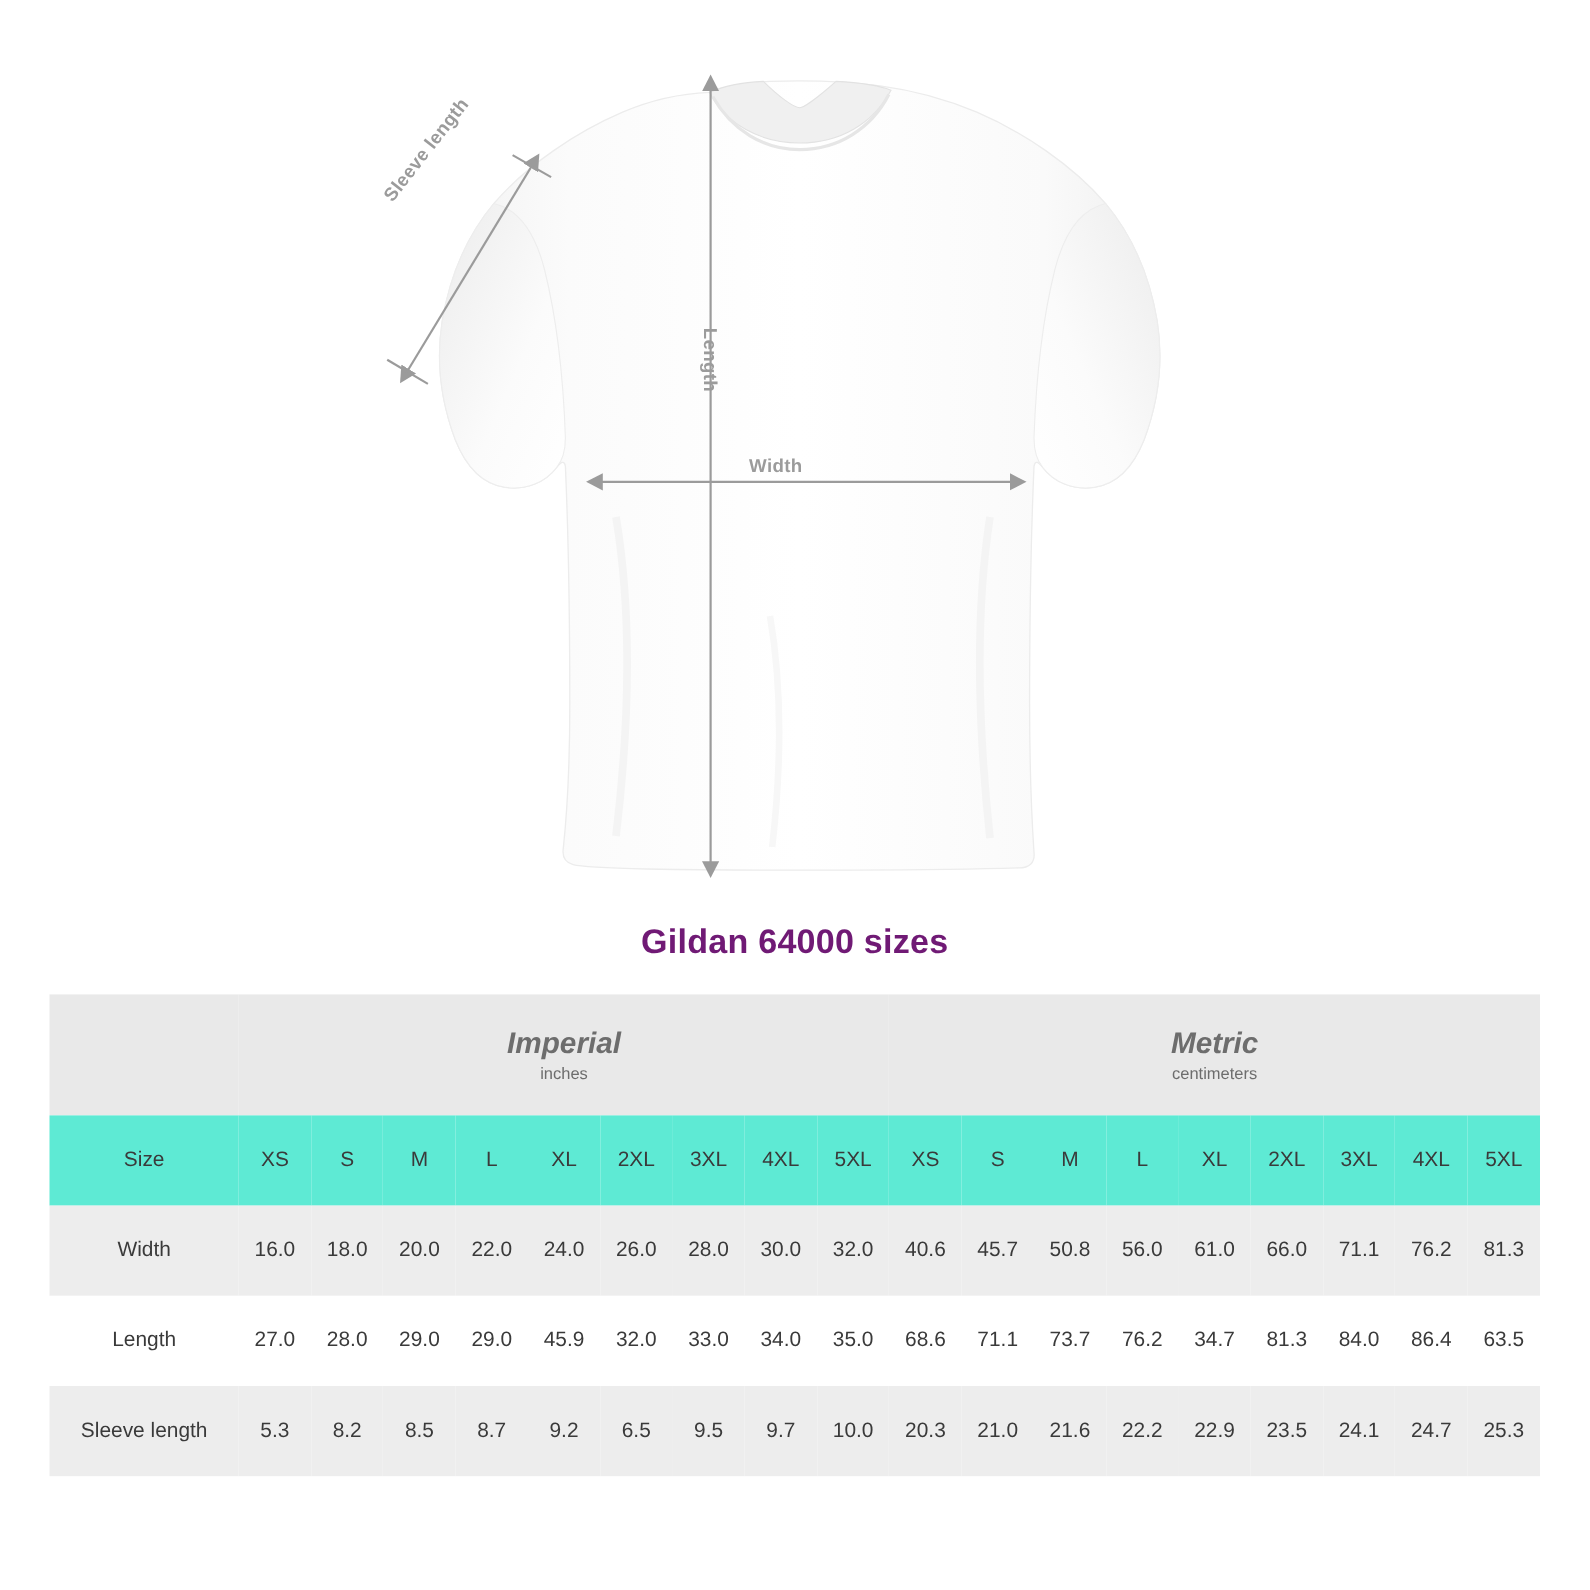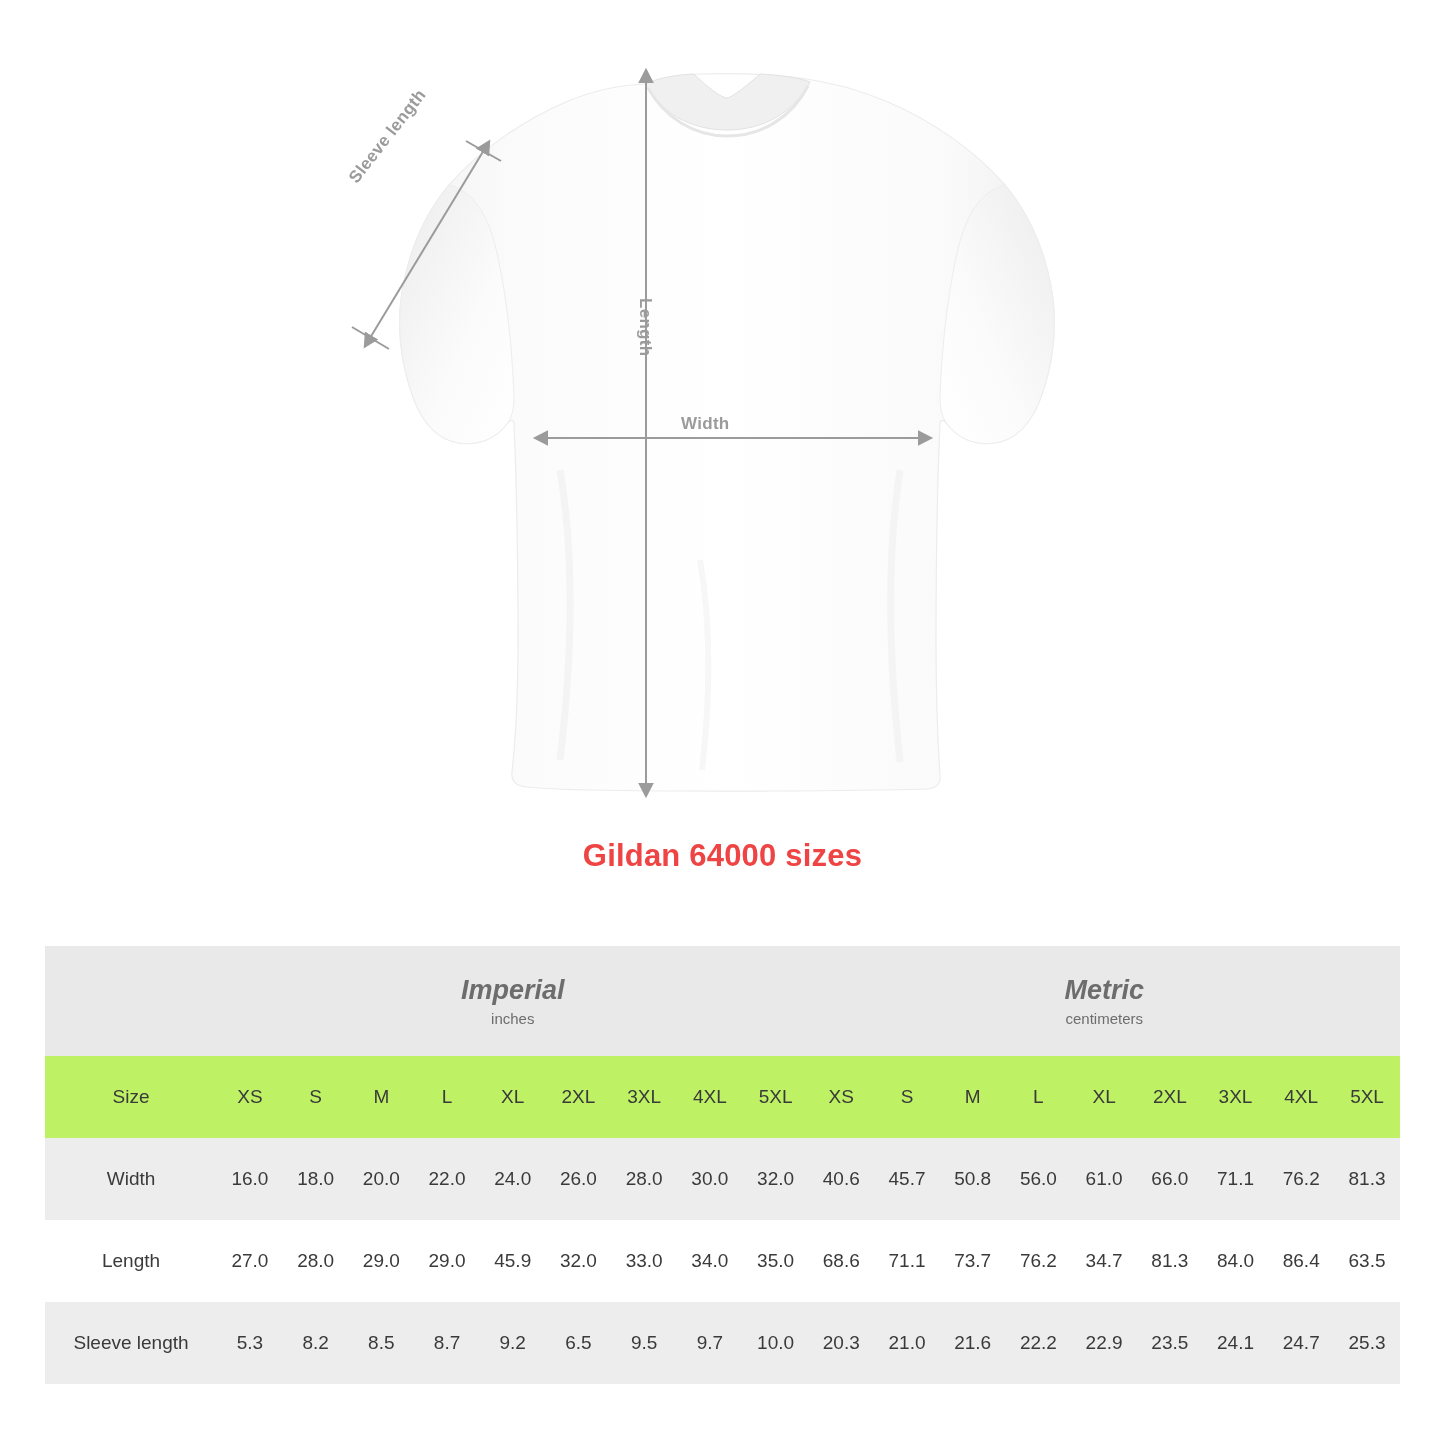--- a/index.html
+++ b/index.html
@@ -54,37 +54,37 @@
   .lbl-width {
     left: 681px;
     top: 414px;
   }
 
   
   .chart-title {
     text-align: center;
     font-size: 31px;
     font-weight: bold;
-    color: #ef4444;
+    color: #701a75;
     margin: 8px 0 0 0;
     letter-spacing: 0.2px;
   }
   .chart-note {
     text-align: center;
     font-size: 17.5px;
     font-style: italic;
     color: #6d6d6d;
     margin: 16px 0 0 0;
   }
 
   
   .table-wrap {
     position: absolute;
     left: 45px;
-    top: 946px;
+    top: 904px;
     width: 1355px;
   }
   table.size-table {
     border-collapse: collapse;
     width: 1355px;
     table-layout: fixed;
   }
   table.size-table td, table.size-table th {
     padding: 0;
     margin: 0;
@@ -106,21 +106,21 @@
   .unit-head .u-sub {
     font-size: 15px;
     font-weight: normal;
     margin-top: 4px;
   }
   .row-head td {
     height: 82px;
     font-size: 19px;
     font-weight: bold;
     color: #3a3a3a;
-    background: #bef264;
+    background: #5eead4;
   }
   .row-head td.rowlabel {
     font-size: 19px;
   }
   tr.band td {
     height: 82px;
     font-size: 19px;
     color: #3a3a3a;
   }
   tr.shaded td { background: #ededed; }

